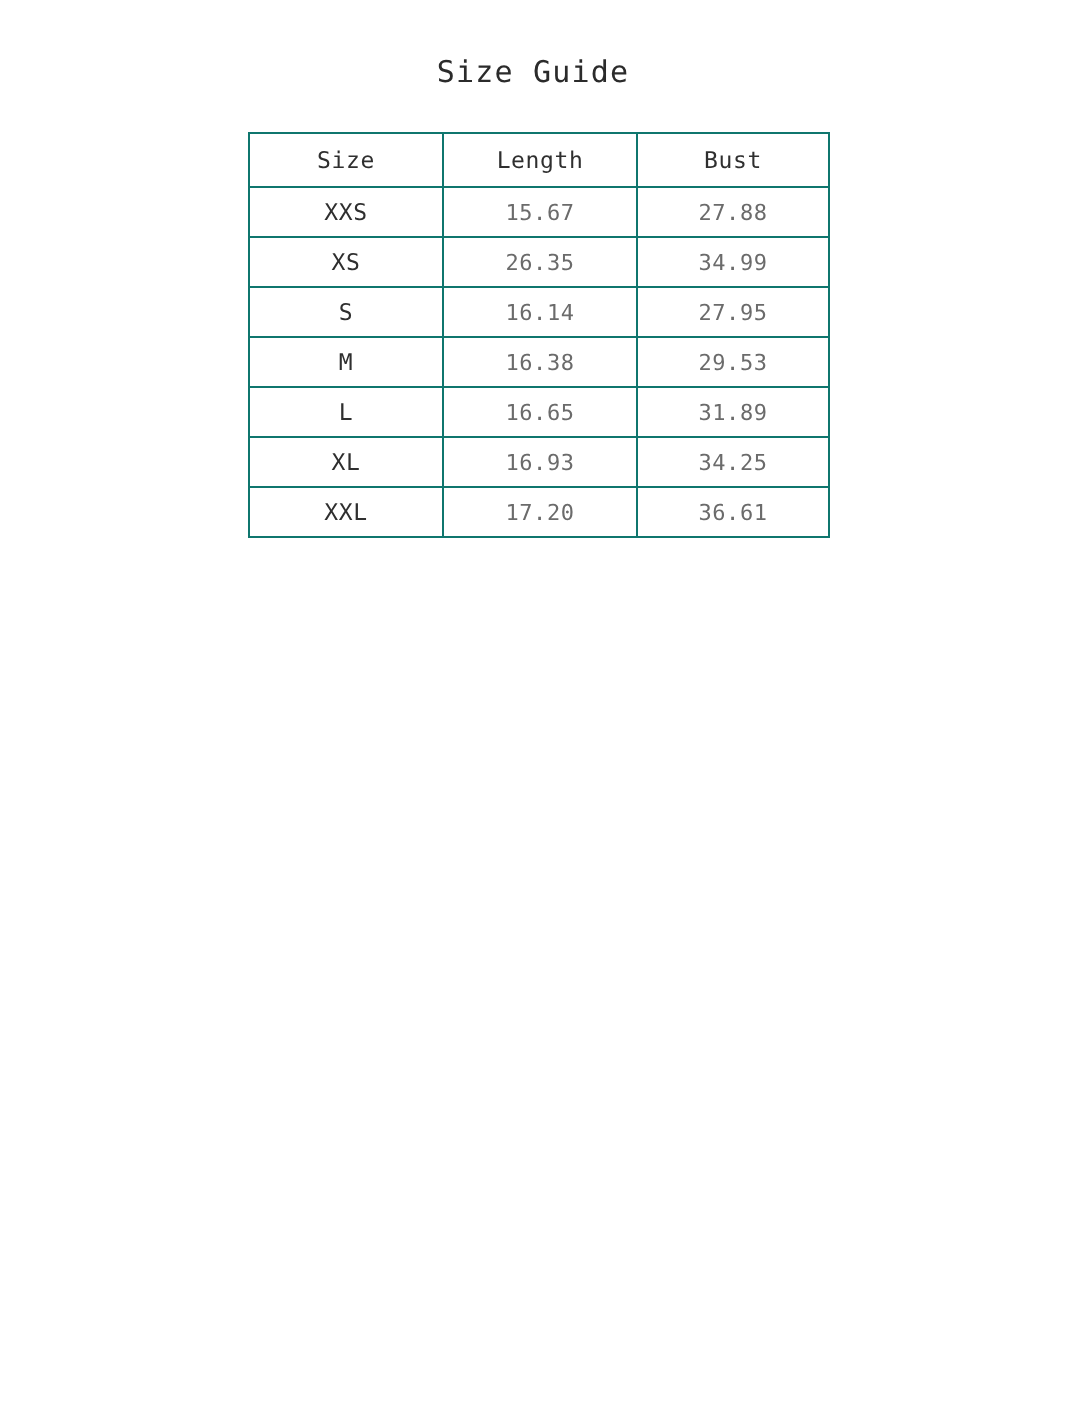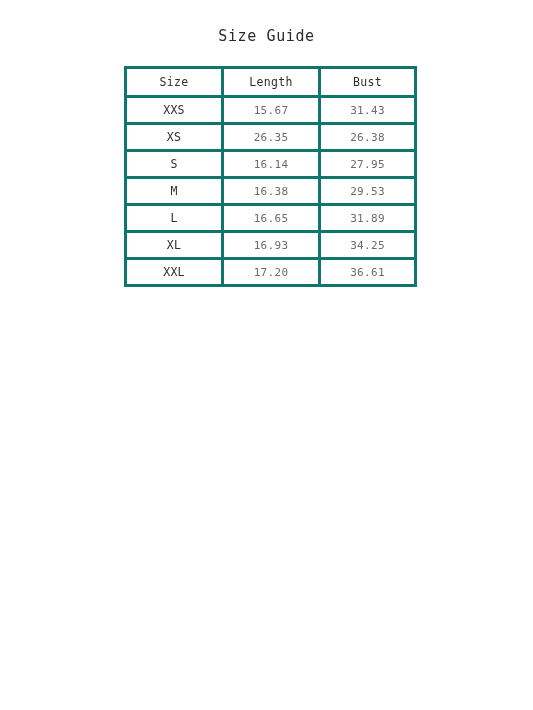--- a/index.html
+++ b/index.html
@@ -42,21 +42,21 @@
   table.size-table {
     width: 290px;
     border-collapse: collapse;
     table-layout: fixed;
   }
   table.size-table col.c-size   { width: 97px; }
   table.size-table col.c-length { width: 97px; }
   table.size-table col.c-bust   { width: 96px; }
   table.size-table th,
   table.size-table td {
-    border: 3px solid #0f766e;
+    border: 1px solid #0f766e;
     height: 24px;
     padding: 0;
     text-align: center;
     vertical-align: middle;
     font-family: "DejaVu Sans Mono", "Liberation Mono", monospace;
     font-weight: 400;
   }
   table.size-table th {
     font-size: 11.5px;
     color: #2f2f2f;
@@ -106,26 +106,26 @@
         <tr>
           <th>Size</th>
           <th>Length</th>
           <th>Bust</th>
         </tr>
       </thead>
       <tbody>
         <tr>
           <td class="size-cell">XXS</td>
           <td class="val-cell">15.67</td>
-          <td class="val-cell">31.43</td>
+          <td class="val-cell">27.88</td>
         </tr>
         <tr>
           <td class="size-cell">XS</td>
           <td class="val-cell">26.35</td>
-          <td class="val-cell">26.38</td>
+          <td class="val-cell">34.99</td>
         </tr>
         <tr>
           <td class="size-cell">S</td>
           <td class="val-cell">16.14</td>
           <td class="val-cell">27.95</td>
         </tr>
         <tr>
           <td class="size-cell">M</td>
           <td class="val-cell">16.38</td>
           <td class="val-cell">29.53</td>

